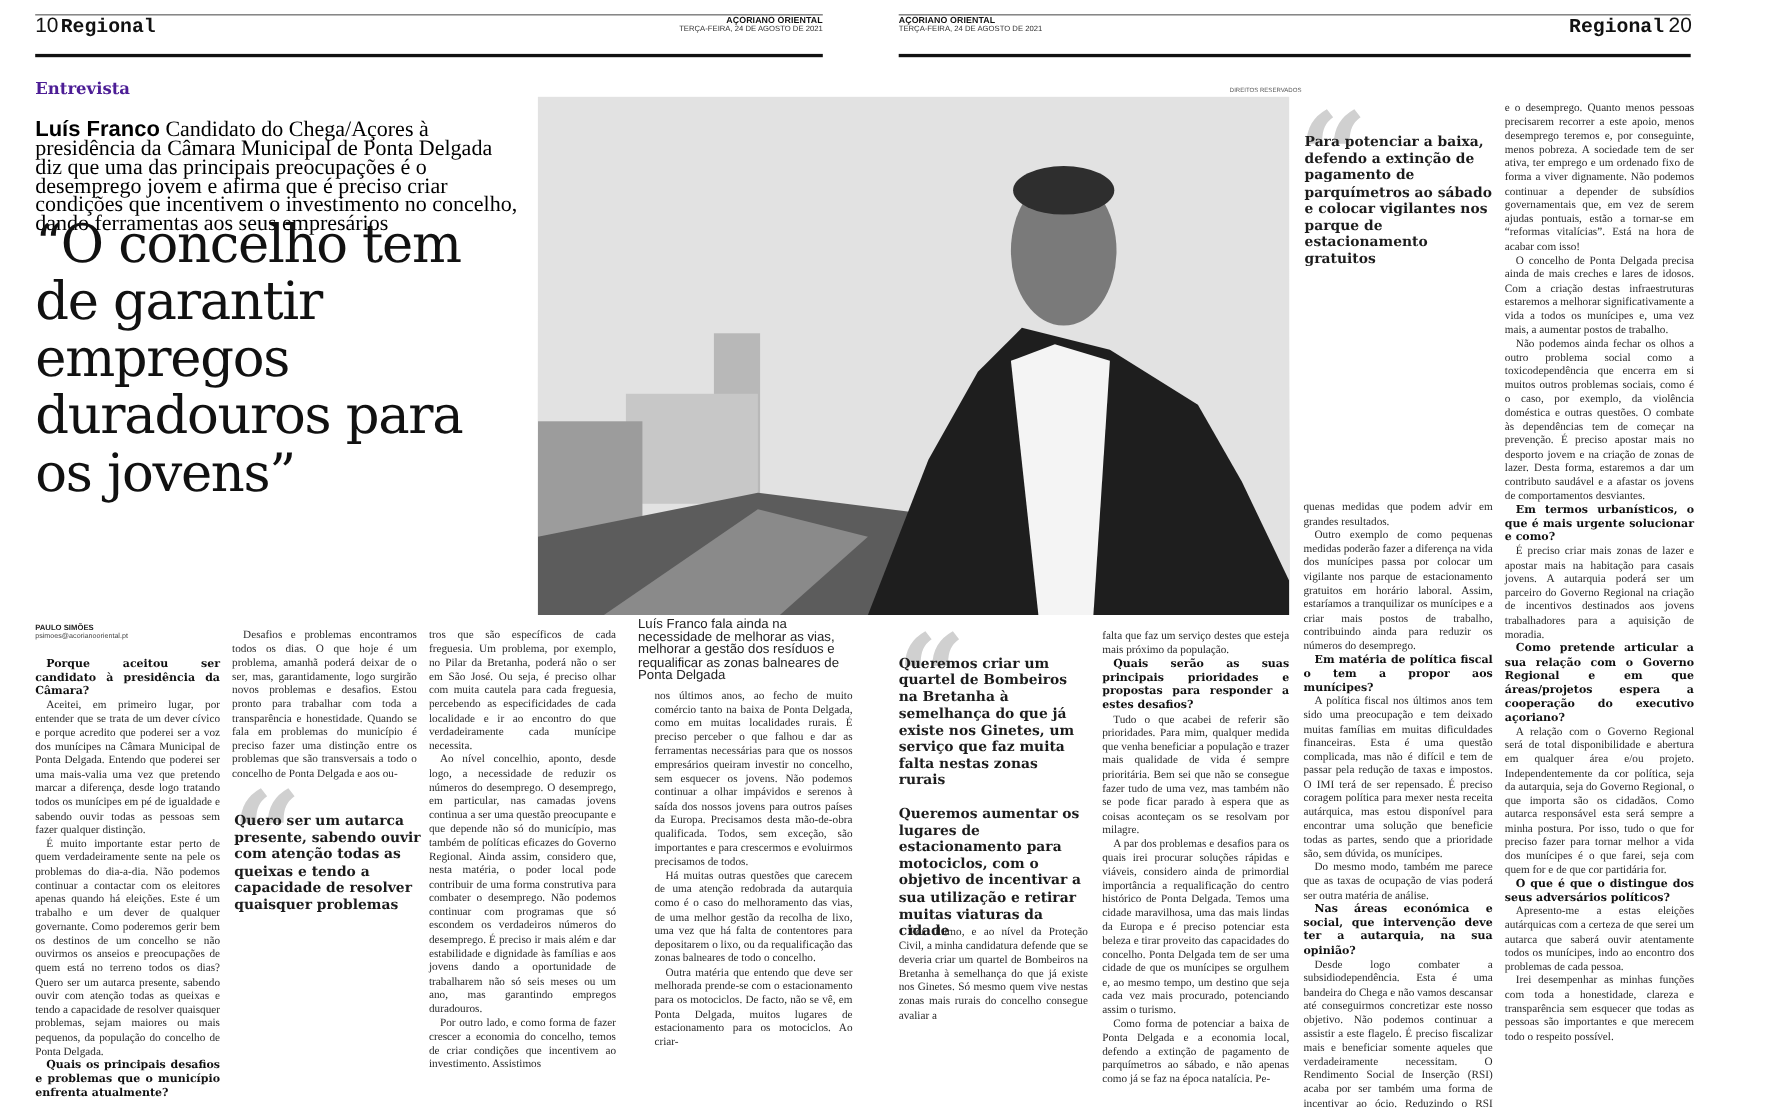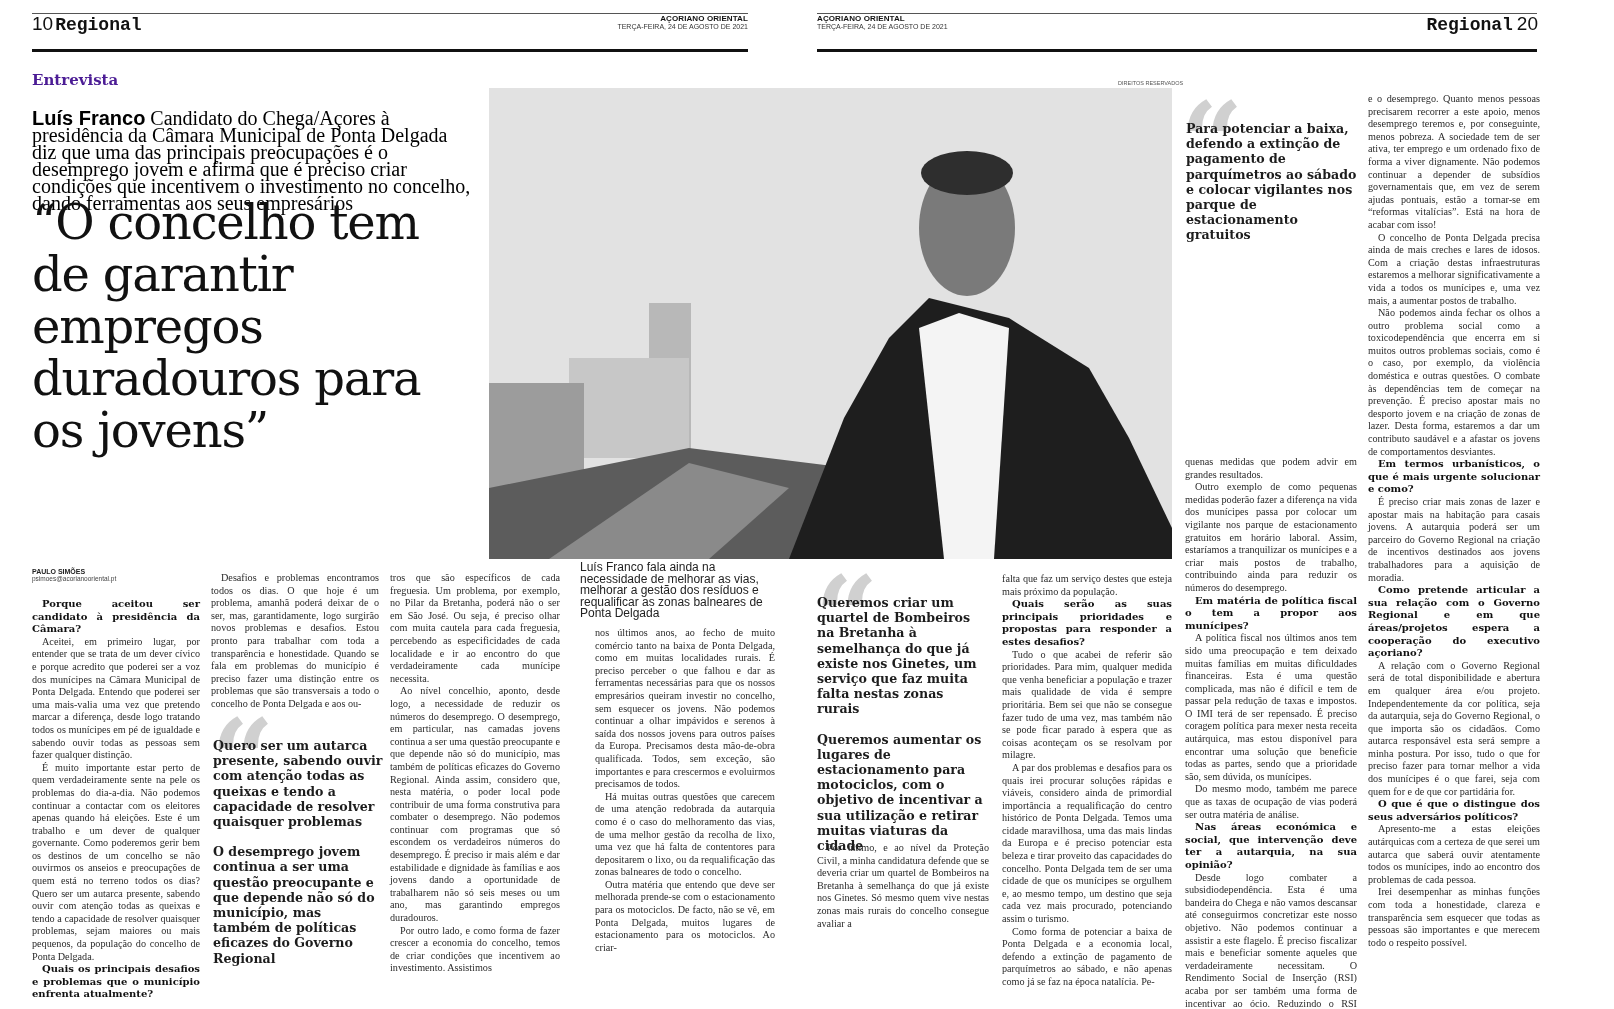--- a/index.html
+++ b/index.html
@@ -93,21 +93,20 @@
   <p>É muito importante estar perto de quem verdadeiramente sente na pele os problemas do dia-a-dia. Não podemos continuar a contactar com os eleitores apenas quando há eleições. Este é um trabalho e um dever de qualquer governante. Como poderemos gerir bem os destinos de um concelho se não ouvirmos os anseios e preocupações de quem está no terreno todos os dias? Quero ser um autarca presente, sabendo ouvir com atenção todas as queixas e tendo a capacidade de resolver quaisquer problemas, sejam maiores ou mais pequenos, da população do concelho de Ponta Delgada.</p>
   <p class="q">Quais os principais desafios e problemas que o município enfrenta atualmente?</p>
 </div>
 
 <div class="col" style="left:211px; top:572px; width:168px;">
   <p>Desafios e problemas encontramos todos os dias. O que hoje é um problema, amanhã poderá deixar de o ser, mas, garantidamente, logo surgirão novos problemas e desafios. Estou pronto para trabalhar com toda a transparência e honestidade. Quando se fala em problemas do município é preciso fazer uma distinção entre os problemas que são transversais a todo o concelho de Ponta Delgada e aos ou-</p>
 </div>
 <div class="quote-mark" style="left:211px; top:705px;">“</div>
 <div class="pullquote" style="left:213px; top:738px; width:170px;">
   <div class="pq-item">Quero ser um autarca presente, sabendo ouvir com atenção todas as queixas e tendo a capacidade de resolver quaisquer problemas</div>
-  <div class="pq-item">O desemprego jovem continua a ser uma questão preocupante e que depende não só do município, mas também de políticas eficazes do Governo Regional</div>
 </div>
 
 <div class="col" style="left:390px; top:572px; width:170px;">
   <p class="noindent">tros que são específicos de cada freguesia. Um problema, por exemplo, no Pilar da Bretanha, poderá não o ser em São José. Ou seja, é preciso olhar com muita cautela para cada freguesia, percebendo as especificidades de cada localidade e ir ao encontro do que verdadeiramente cada munícipe necessita.</p>
   <p>Ao nível concelhio, aponto, desde logo, a necessidade de reduzir os números do desemprego. O desemprego, em particular, nas camadas jovens continua a ser uma questão preocupante e que depende não só do município, mas também de políticas eficazes do Governo Regional. Ainda assim, considero que, nesta matéria, o poder local pode contribuir de uma forma construtiva para combater o desemprego. Não podemos continuar com programas que só escondem os verdadeiros números do desemprego. É preciso ir mais além e dar estabilidade e dignidade às famílias e aos jovens dando a oportunidade de trabalharem não só seis meses ou um ano, mas garantindo empregos duradouros.</p>
   <p>Por outro lado, e como forma de fazer crescer a economia do concelho, temos de criar condições que incentivem ao investimento. Assistimos</p>
 </div>
 
 <div class="col" style="left:595px; top:627px; width:180px;">
   <p class="noindent">nos últimos anos, ao fecho de muito comércio tanto na baixa de Ponta Delgada, como em muitas localidades rurais. É preciso perceber o que falhou e dar as ferramentas necessárias para que os nossos empresários queiram investir no concelho, sem esquecer os jovens. Não podemos continuar a olhar impávidos e serenos à saída dos nossos jovens para outros países da Europa. Precisamos desta mão-de-obra qualificada. Todos, sem exceção, são importantes e para crescermos e evoluirmos precisamos de todos.</p>

